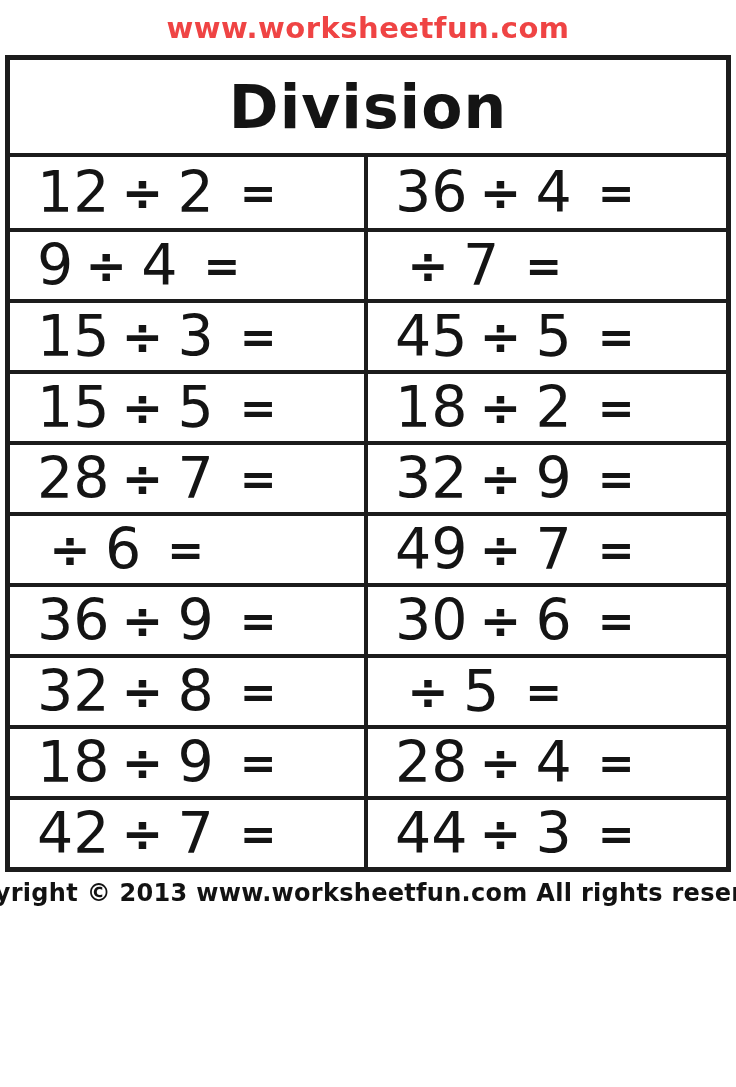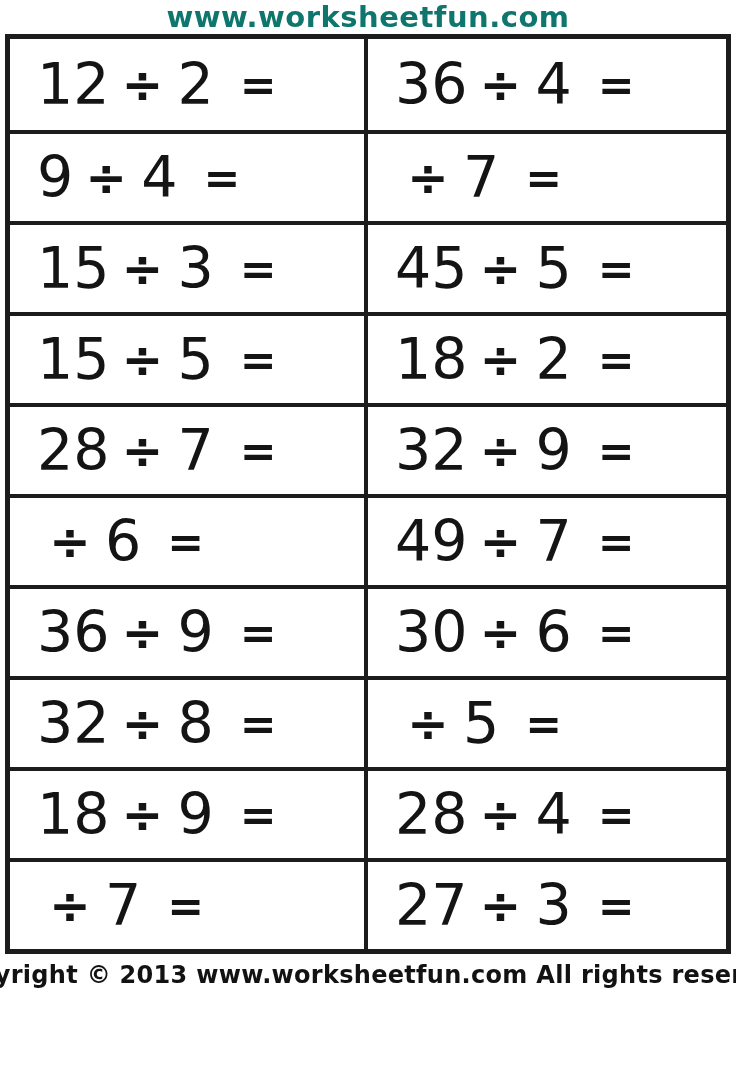--- a/index.html
+++ b/index.html
@@ -10,28 +10,28 @@
   .page {
     position: relative;
     width: 736px;
     height: 1087px;
     background: #ffffff;
     font-family: "DejaVu Sans", "Liberation Sans", sans-serif;
     color: #161616;
     overflow: hidden;
   }
   .site-header {
-    height: 34px;
+    height: 55px;
     display: flex;
     align-items: center;
     justify-content: center;
     font-size: 29px;
     font-weight: bold;
     letter-spacing: 0.5px;
-    color: #0f766e;
+    color: #ef4444;
   }
   .sheet {
     margin: 0 5px;
     border: 5px solid #1c1c1c;
     background: #ffffff;
   }
   .title-cell {
     height: 93px;
     border-bottom: 4px solid #1c1c1c;
     display: flex;
@@ -40,21 +40,21 @@
     font-size: 60px;
     font-weight: bold;
     letter-spacing: 1px;
     color: #141414;
   }
   .grid {
     display: grid;
     grid-template-columns: 1fr 1fr;
   }
   .cell {
-    height: 91px;
+    height: 71px;
     display: flex;
     align-items: center;
     padding-left: 27px;
     box-sizing: border-box;
     background: #ffffff;
   }
   .cell:nth-child(odd) { border-right: 4px solid #1c1c1c; }
   .cell:nth-child(n+3) { border-top: 4px solid #1c1c1c; }
   .num {
     font-size: 57px;
@@ -93,20 +93,21 @@
   }
 </style>
 </head>
 <body>
 
 <div class="page">
 
   <div class="site-header">www.worksheetfun.com</div>
 
   <div class="sheet">
+    <div class="title-cell">Division</div>
     <div class="grid">
   <div class="cell">
     <span class="num">12</span>
     <span class="op">÷</span>
     <span class="num">2</span>
     <span class="eq">=</span>
     <span class="answer-space"></span>
   </div>
 
   <div class="cell">
@@ -236,28 +237,29 @@
 
   <div class="cell">
     <span class="num">28</span>
     <span class="op">÷</span>
     <span class="num">4</span>
     <span class="eq">=</span>
     <span class="answer-space"></span>
   </div>
 
   <div class="cell">
-    <span class="op">÷</span>
-    <span class="num">7</span>
-    <span class="eq">=</span>
-    <span class="answer-space"></span>
-  </div>
-
-  <div class="cell">
-    <span class="num">27</span>
+    <span class="num">42</span>
+    <span class="op">÷</span>
+    <span class="num">7</span>
+    <span class="eq">=</span>
+    <span class="answer-space"></span>
+  </div>
+
+  <div class="cell">
+    <span class="num">44</span>
     <span class="op">÷</span>
     <span class="num">3</span>
     <span class="eq">=</span>
     <span class="answer-space"></span>
   </div>
 </div>
   </div>
 
   <div class="footer">Copyright © 2013 www.worksheetfun.com All rights reserved</div>
 

